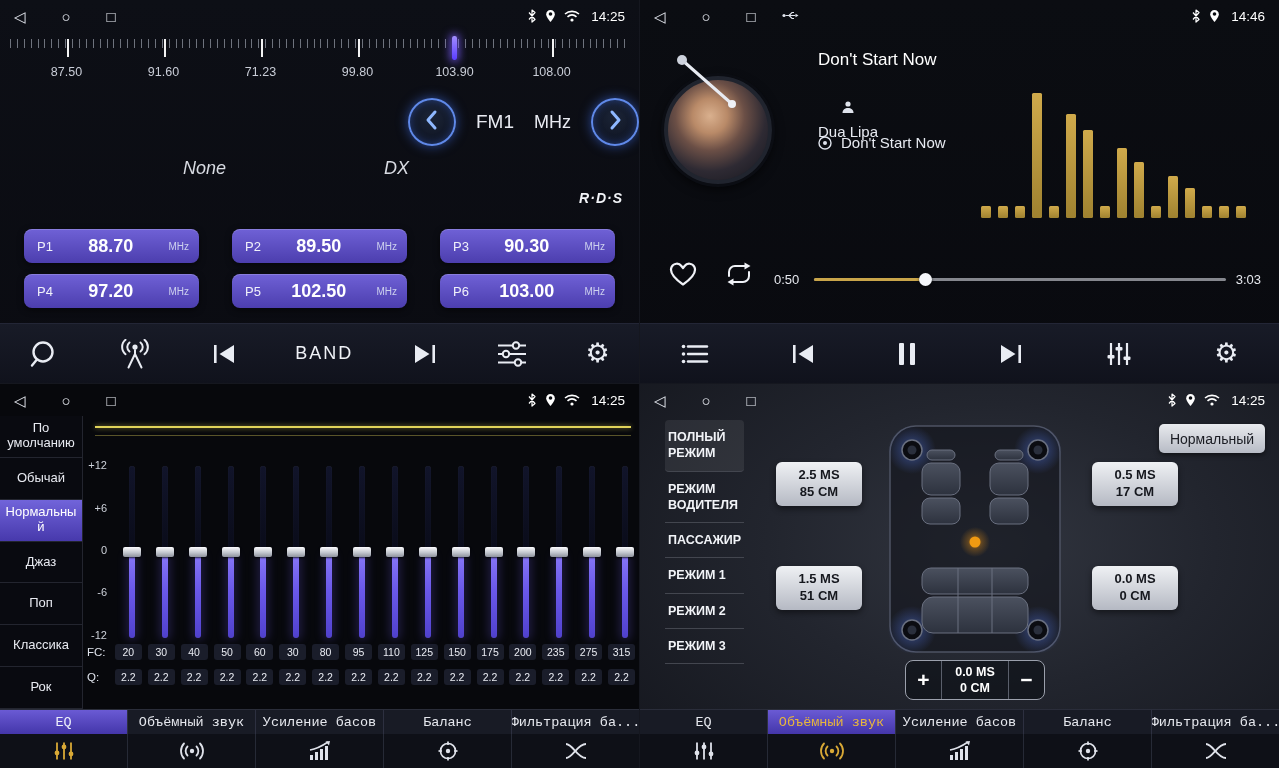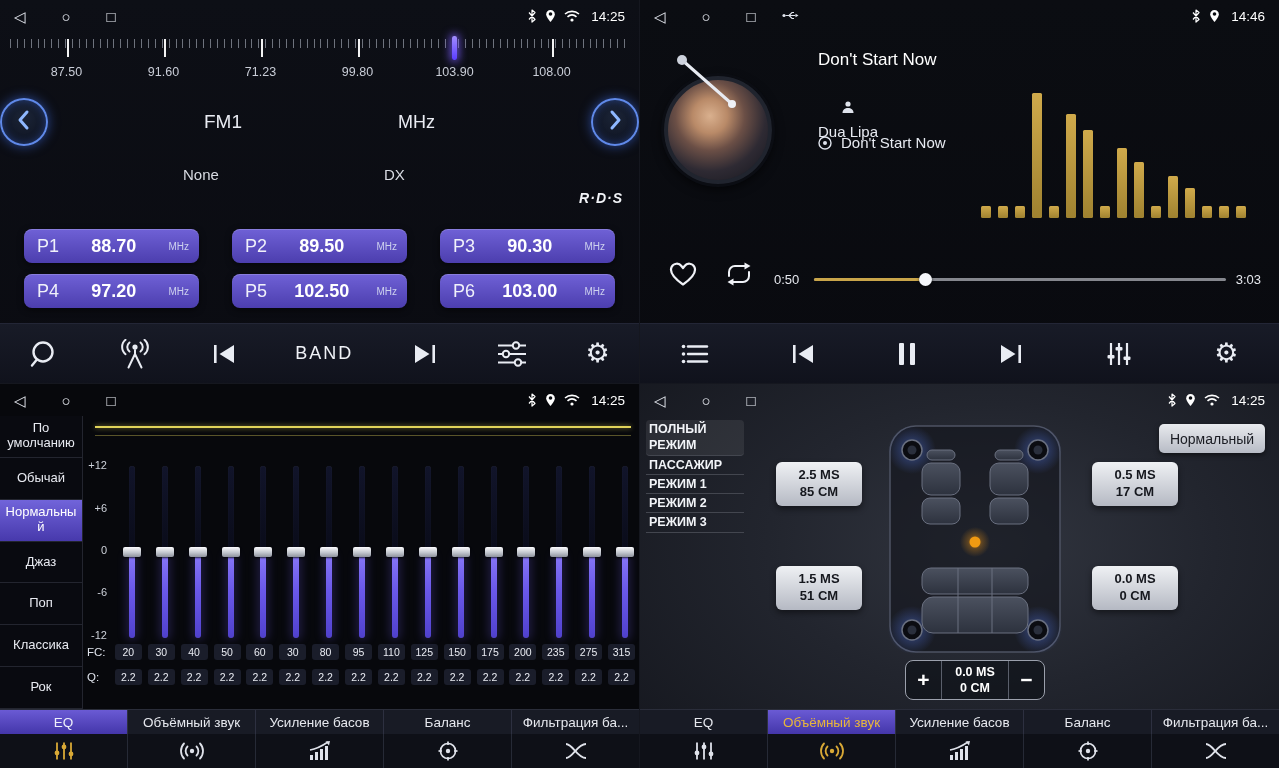--- a/index.html
+++ b/index.html
@@ -27,35 +27,35 @@
     background-image:
       repeating-linear-gradient(90deg, rgba(255,255,255,.95) 0 2px, transparent 2px 97px),
       repeating-linear-gradient(90deg, rgba(190,196,210,.55) 0 1px, transparent 1px 6.9px);
     background-size:100% 100%, 100% 52%;
     background-position:57px 0, 0 0;
     background-repeat:no-repeat; }
   .scale-labels { position:absolute; left:18px; width:582px; top:31px; display:grid; grid-template-columns:repeat(6,1fr); text-align:center; font-size:12.5px; color:#c9cdd7; }
   .tuner-indicator { position:absolute; left:452px; top:2px; width:5px; height:24px; border-radius:2px;
     background:linear-gradient(180deg,#a18dff,#5a3cff); box-shadow:0 0 9px 2px rgba(122,92,255,.8); }
 
-  .freq-row { position:absolute; top:88px; left:0; right:0; height:68px; display:flex; align-items:center; justify-content:space-between; gap:20px; }
+  .freq-row { position:absolute; top:88px; left:0; right:0; height:68px; display:flex; align-items:center; justify-content:flex-end; gap:20px; }
   .nav-circle { width:48px; height:48px; border-radius:50%; border:2px solid rgba(104,150,255,.9);
     background:radial-gradient(circle at 50% 38%, #1b2437, #0b0f1b); display:flex; align-items:center; justify-content:center;
     box-shadow:0 0 12px rgba(70,120,255,.55), inset 0 0 9px rgba(70,120,255,.4); cursor:pointer; }
   .band-name { font-size:19px; color:#e9ebf2; }
   .freq-value { font-size:44px; font-weight:bold; letter-spacing:1px; color:#fff; }
   .freq-unit { font-size:18px; color:#e9ebf2; }
-  .sub-label { position:absolute; top:166px; font-size:15px; color:#d8dbe2; }
+  .sub-label { position:absolute; top:158px; font-size:18px; color:#d8dbe2;font-style:italic; }
   .sub-none { left:183px; } .sub-dx { left:384px; }
   .rds-badge { position:absolute; right:16px; top:190px; font-size:14px; font-weight:bold; font-style:italic; letter-spacing:1px; color:#f2f4f8; }
 
   .presets { position:absolute; left:24px; right:24px; top:229px; display:grid; grid-template-columns:repeat(3,1fr); gap:11px 33px; }
   .preset-btn { height:34px; border-radius:8px; display:flex; align-items:center; padding:0 10px 0 13px; cursor:pointer;
     background:linear-gradient(180deg,#6f61d6,#4c3eae); box-shadow:0 2px 6px rgba(0,0,0,.55), inset 0 1px 0 rgba(255,255,255,.18); }
-  .preset-label { font-size:18px; color:#f0f1fa; }
+  .preset-label { font-size:13px; color:#f0f1fa; }
   .preset-freq { flex:1; text-align:center; font-size:18px; font-weight:bold; color:#fff; }
   .preset-unit { font-size:10px; color:#cdd1ee; }
 
   .toolbar { position:absolute; left:0; right:0; bottom:0; height:60px; display:flex; align-items:center; justify-content:space-around;
     background:linear-gradient(180deg,#181b27,#10121c); border-top:1px solid #232636; color:#e9ecf3; }
   .tool-btn { display:flex; align-items:center; justify-content:center; cursor:pointer; color:#e9ecf3; }
   .tool-btn svg { display:block; }
   .band-text { font-size:18px; letter-spacing:2px; color:#f0f2f7; }
   .gear-glyph { font-size:27px; line-height:1; color:#e9ecf3; }
 
@@ -100,36 +100,36 @@
     background:rgba(110,92,240,.22); filter:blur(4px); border-radius:5px; }
   .slider .knob { position:absolute; left:1px; top:50%; margin-top:-5px; width:18px; height:10px; border-radius:2px;
     background:linear-gradient(180deg,#fbfbfd,#c3c7cf 55%,#8e939d); box-shadow:0 1px 2px rgba(0,0,0,.75); z-index:2; }
   .fc-box, .q-box { margin-top:6px; width:27px; height:16px; background:#1a1d2a; border-radius:3px;
     color:#e9ebf2; font-size:10.5px; line-height:16px; text-align:center; }
   .q-box { margin-top:9px; }
   .row-label { position:absolute; left:4px; font-size:11.5px; color:#dfe3ec; }
   .fc-row-label { top:230px; } .q-row-label { top:255px; }
 
   
-  .tabbar { position:absolute; left:0; right:0; bottom:0; height:59px; }
+  .tabbar { position:absolute; left:0; right:0; bottom:0; height:59px;font-family:Liberation Mono, monospace; }
   .tab-labels { display:flex; height:25px; background:#181b25; border-top:1px solid #2a2d3a; }
   .tab-label { flex:1; display:flex; align-items:center; justify-content:center; font-size:13.5px; color:#e6e8ee;
     border-right:1px solid #2d3040; white-space:nowrap; overflow:hidden; cursor:pointer; }
   .tab-label:last-child { border-right:none;text-align:center; }
   .tab-label.active { background:linear-gradient(180deg,#6a5ad4,#4436aa); color:#eef0fb; }
   .tab-label.active.gold-text { color:#e8b63c; }
   .tab-icons { display:flex; height:34px; background:#0e1017; }
   .tab-icon { flex:1; display:flex; align-items:center; justify-content:center; border-right:1px solid #262a36; color:#dfe2ea; cursor:pointer; }
   .tab-icon:last-child { border-right:none; }
   .tab-icon.gold { color:#d9a936; }
   .tab-icon svg { display:block; }
 
   
   .sur-menu { position:absolute; left:6px; top:36px; width:98px; font-weight:bold; font-size:12.5px; color:#f2f4f8; }
-  .sur-item { padding:1px 3px; border-bottom:1px solid #43464f; line-height:1.3; cursor:pointer; }
+  .sur-item { padding:9px 3px; border-bottom:1px solid #43464f; line-height:1.3; cursor:pointer;margin-left:19px; }
   .sur-item.active { background:rgba(255,255,255,.08); border-radius:4px; }
   .sur-preset-btn { position:absolute; right:14px; top:40px; width:106px; height:29px; border-radius:5px;
     background:linear-gradient(180deg,#e8eaee,#b7bbc5); color:#1a1c23; font-size:14px; display:flex; align-items:center; justify-content:center;
     box-shadow:0 2px 5px rgba(0,0,0,.5); cursor:pointer; }
   .car-wrap { position:absolute; left:238px; top:34px; width:194px; height:244px; }
   .delay-btn { position:absolute; width:86px; height:44px; border-radius:6px; display:flex; flex-direction:column; align-items:center; justify-content:center;
     background:linear-gradient(180deg,#eff1f4,#b5b9c3); color:#15171d; font-size:13px; font-weight:bold; line-height:1.3;
     box-shadow:0 3px 6px rgba(0,0,0,.45); cursor:pointer; }
   .delay-fl { left:136px; top:78px; } .delay-fr { left:452px; top:78px; }
   .delay-rl { left:136px; top:182px; } .delay-rr { left:452px; top:182px; }
@@ -714,20 +714,21 @@
               <path d="M3.5 6.8 C6.3 4.4 9.7 4.4 12.5 6.8" stroke="currentColor" stroke-width="1.6" fill="none"></path>
               <circle cx="8" cy="10" r="1.6" fill="currentColor"></circle>
             </svg>
           </span>
         <span class="status-time">14:25</span>
       </div>
     </div>
 
     <div class="sur-menu">
       <div class="sur-item active">ПОЛНЫЙ РЕЖИМ</div>
+      <div class="sur-item">РЕЖИМ ВОДИТЕЛЯ</div>
       <div class="sur-item">ПАССАЖИР</div>
       <div class="sur-item">РЕЖИМ 1</div>
       <div class="sur-item">РЕЖИМ 2</div>
       <div class="sur-item">РЕЖИМ 3</div>
     </div>
 
     <div class="sur-preset-btn">Нормальный</div>
 
     <div class="car-wrap">
       <svg width="194" height="244" viewBox="0 0 194 244">

